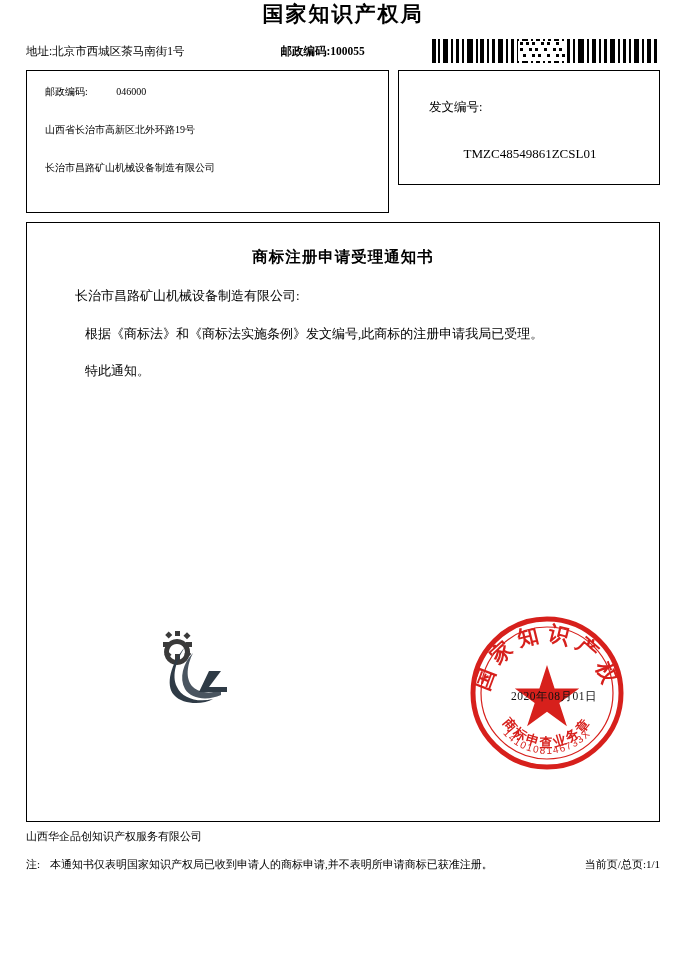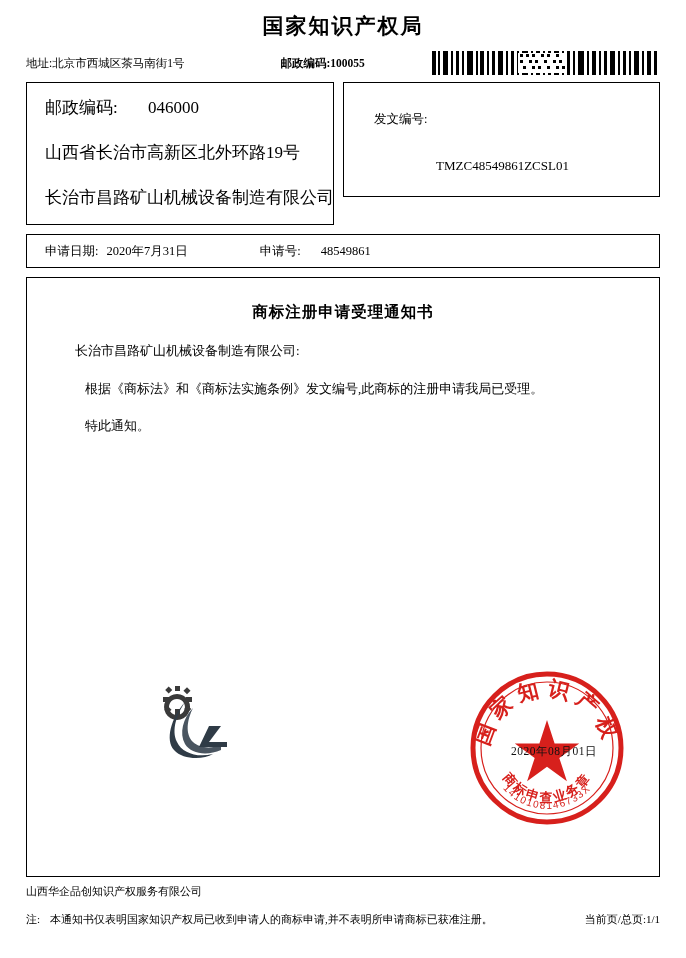--- a/index.html
+++ b/index.html
@@ -21,21 +21,20 @@
     height: 958px;
     box-sizing: border-box;
     padding: 0 26px;
   }
   
   .doc-title {
     text-align: center;
     font-size: 21px;
     font-weight: bold;
     letter-spacing: 2px;
-    padding-top: 12px;
     font-family: "DejaVu Serif", serif;
   }
   .addr-row {
     display: flex;
     align-items: center;
     margin-top: 10px;
     height: 26px;
     font-size: 11.5px;
   }
   .addr-text {
@@ -62,24 +61,24 @@
   .boxes {
     display: flex;
     gap: 9px;
     margin-top: 6px;
   }
   .box {
     border: 1px solid #000;
     box-sizing: border-box;
   }
   .addressee-box {
-    width: 308px;
+    width: 363px;
     height: 143px;
     padding: 16px 18px 0 18px;
-    font-size: 17px;
+    font-size: 10px;
     line-height: 1;
   }
   .addressee-line {
     margin-bottom: 28px;
     white-space: nowrap;
   }
   .addressee-line:last-child { margin-bottom: 0; }
   .pc-label { display: inline-block; }
   .pc-value { display: inline-block; margin-left: 26px; }
   .docnum-box {
@@ -256,26 +255,20 @@
       <div class="addressee-line">山西省长治市高新区北外环路19号</div>
       <div class="addressee-line">长治市昌路矿山机械设备制造有限公司</div>
     </div>
 
     <div class="box docnum-box">
       <div class="docnum-label">发文编号:</div>
       <div class="docnum-value">TMZC48549861ZCSL01</div>
     </div>
   </div>
 
-  <div class="app-row">
-    <span class="app-date-label">申请日期:</span>
-    <span class="app-date-value">2020年7月31日</span>
-    <span class="app-no-label">申请号:</span>
-    <span class="app-no-value">48549861</span>
-  </div>
 
   <div class="body-box">
     <div class="body-title">商标注册申请受理通知书</div>
     <div class="body-para p-salutation">长治市昌路矿山机械设备制造有限公司:</div>
     <div class="body-para p-indent">根据《商标法》和《商标法实施条例》发文编号,此商标的注册申请我局已受理。</div>
     <div class="body-para p-indent">特此通知。</div>
 
     <div class="logo">
       <svg viewBox="0 0 96 80" width="96" height="80" aria-hidden="true">
         <g fill="#3a3a3a">

